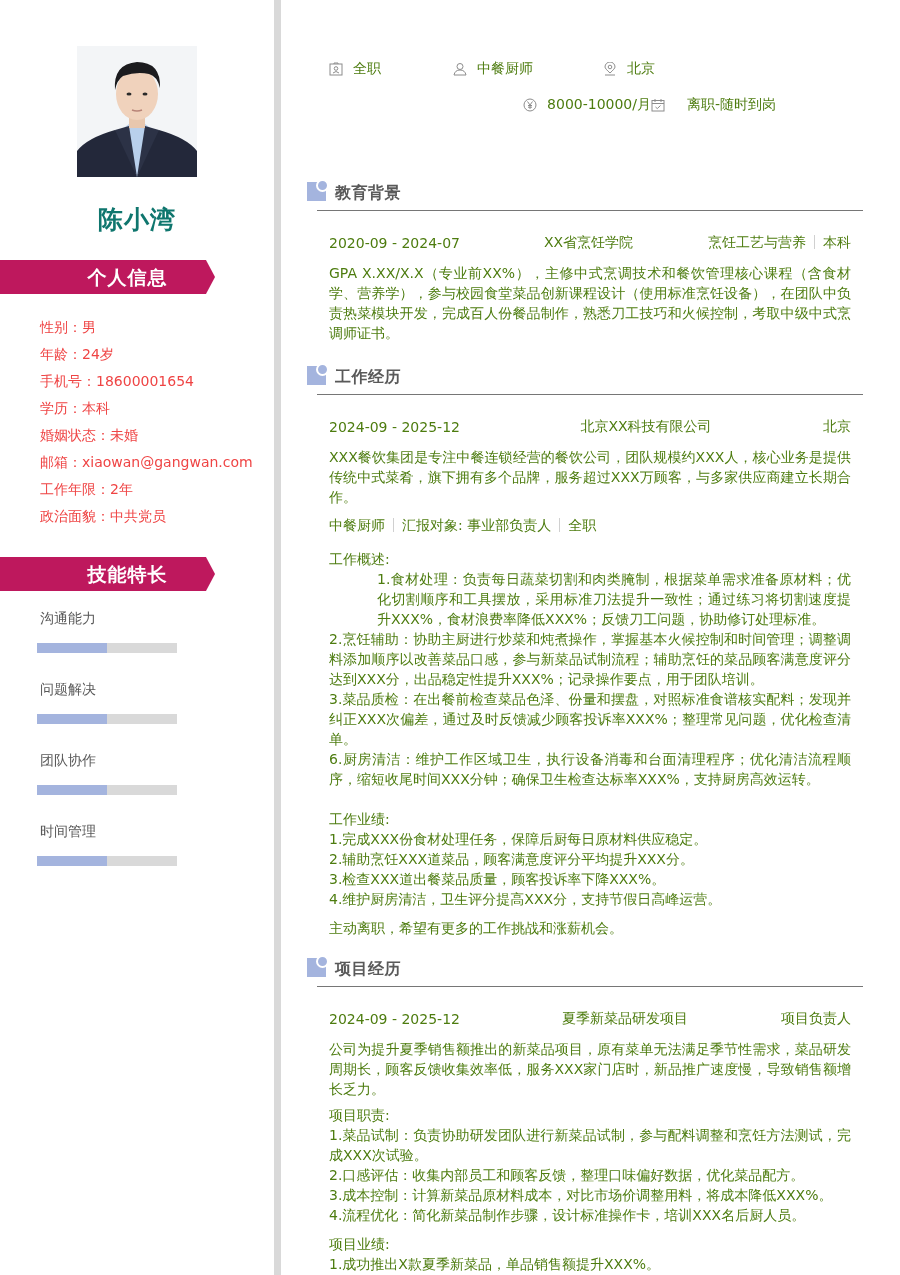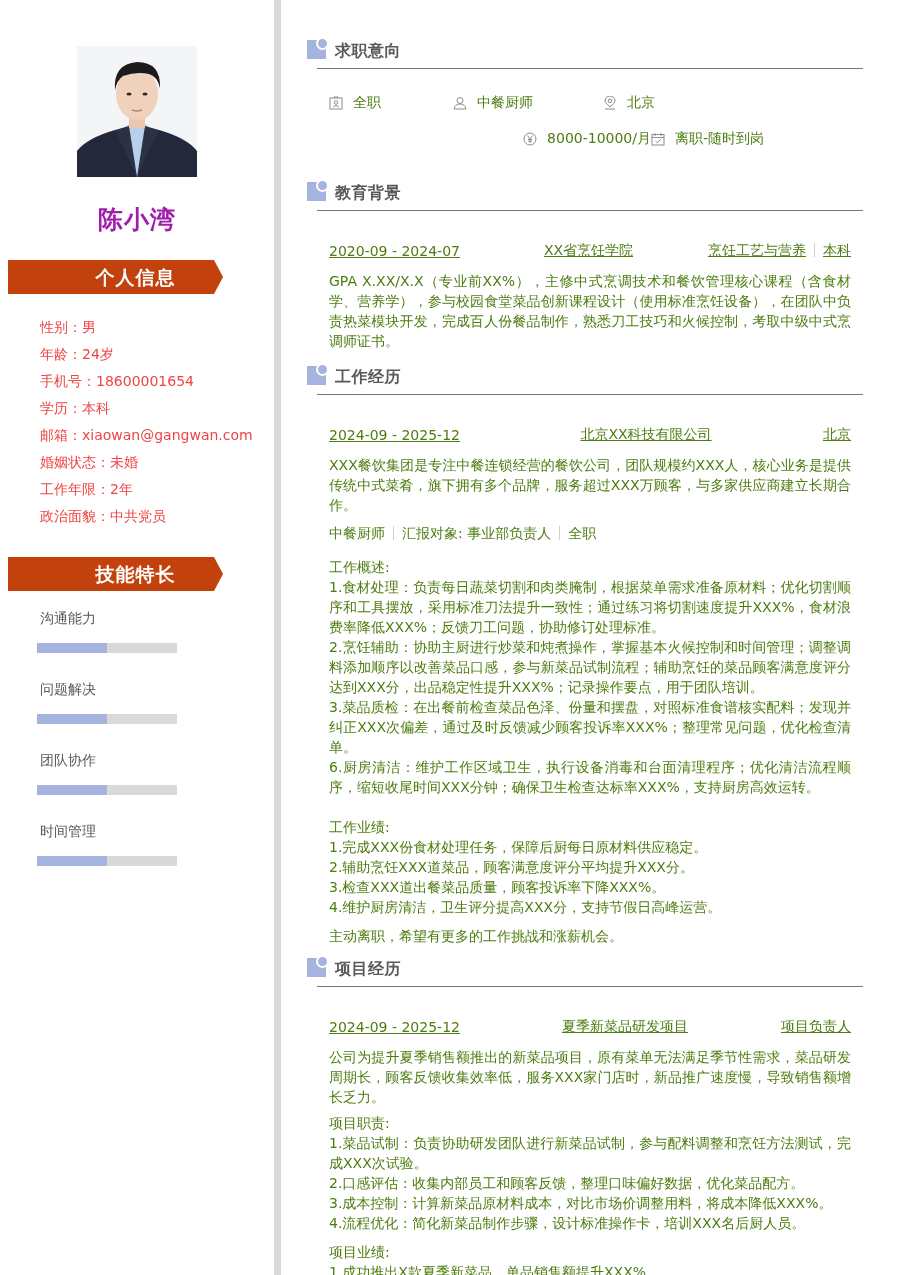--- a/index.html
+++ b/index.html
@@ -6,23 +6,23 @@
   html, body { width: 900px; height: 1275px; overflow: hidden; background: #ffffff; }
   body { font-family: "DejaVu Sans", "Liberation Sans", sans-serif; color: #595959; position: relative; }
 
   
   .sidebar { position: absolute; left: 0; top: 0; width: 274px; height: 1275px; background: #fff; }
   .divider-strip { position: absolute; left: 274px; top: 0; width: 7px; height: 1275px; background: #d9d9d9; }
 
   .photo { position: absolute; left: 77px; top: 46px; width: 120px; height: 131px; background: #f4f6f8; overflow: hidden; }
   .photo svg { width: 100%; height: 100%; display: block; }
 
-  .name { position: absolute; left: 0; width: 274px; top: 203px; text-align: center; font-size: 25px; font-weight: bold; color: #a21caf; letter-spacing: 1px; }
-
-  .banner { position: absolute; left: 8px; width: 215px; height: 34px; background: #c2410c;
+  .name { position: absolute; left: 0; width: 274px; top: 203px; text-align: center; font-size: 25px; font-weight: bold; color: #0f766e; letter-spacing: 1px; }
+
+  .banner { position: absolute; left: 0; width: 215px; height: 34px; background: #be185d;
             clip-path: polygon(0 0, 206px 0, 215px 50%, 206px 100%, 0 100%); }
   .banner span { position: absolute; left: 0; right: 0; text-align: center; top: 5px; padding-left: 40px;
                  font-size: 19px; font-weight: bold; color: #ffffff; letter-spacing: 1px; }
 
   .info-list { position: absolute; left: 40px; top: 314px; }
   .info-row { font-size: 14px; line-height: 27px; color: #ef4444; white-space: nowrap; }
 
   .skills { position: absolute; left: 37px; top: 610px; width: 140px; }
   .skill { height: 71px; position: relative; }
   .skill-label { position: absolute; left: 3px; top: 0; font-size: 14px; color: #595959; }
@@ -31,21 +31,21 @@
 
   
   .main { position: absolute; left: 307px; top: 0; width: 556px; }
   .section { position: absolute; left: 0; width: 556px; }
   .sec-head { position: relative; height: 34px; border-bottom: 1.5px solid #767676; margin-left: 10px; }
   .sec-icon { position: absolute; left: -10px; top: 5px; width: 19px; height: 19px; background: #a4b4de; }
   .sec-icon::after { content: ""; position: absolute; right: -3px; top: -3px; width: 9px; height: 9px; border-radius: 50%; background: #a4b4de; border: 2px solid #fff; }
   .sec-title { position: absolute; left: 18px; top: 6px; font-size: 16px; font-weight: bold; color: #595959; letter-spacing: 0.5px; }
 
   .body-wrap { padding-left: 22px; padding-right: 12px; font-size: 14px; color: #4d7c0f; }
-  .row3 { display: flex; justify-content: space-between; align-items: center; height: 20px; margin-top: 30px; white-space: nowrap; text-decoration: underline; }
+  .row3 { display: flex; justify-content: space-between; align-items: center; height: 20px; margin-top: 22px; white-space: nowrap; }
   .row3 .c1 { width: 180px; }
   .row3 .c2 { flex: 1; text-align: center; padding-right: 40px; }
   .row3 .c3 { text-align: right; }
   .sep { display: inline-block; width: 1px; height: 14px; background: #d0d0d0; margin: 0 8px; vertical-align: -2px; }
 
   .para { font-size: 14px; line-height: 20px; margin-top: 10px; text-align: justify; }
   .line { font-size: 14px; line-height: 20px; }
   .gap { height: 9px; }
 
   .intent-grid { display: flex; flex-wrap: wrap; margin-top: 26px; }
@@ -76,22 +76,22 @@
 
   <div class="banner" style="top:260px;">
     <span>个人信息</span>
   </div>
 
   <div class="info-list">
     <div class="info-row">性别：男</div>
     <div class="info-row">年龄：24岁</div>
     <div class="info-row">手机号：18600001654</div>
     <div class="info-row">学历：本科</div>
+    <div class="info-row">婚姻状态：未婚</div>
     <div class="info-row">邮箱：xiaowan@gangwan.com</div>
-    <div class="info-row">婚姻状态：未婚</div>
     <div class="info-row">工作年限：2年</div>
     <div class="info-row">政治面貌：中共党员</div>
   </div>
 
   <div class="banner" style="top:557px;">
     <span>技能特长</span>
   </div>
 
   <div class="skills">
     <div class="skill">
@@ -119,24 +119,20 @@
         </div>
     </div>
   </div>
 </div>
 
 <div class="divider-strip"></div>
 
 <div class="main">
 
   <div class="section" style="top:35px;">
-    <div class="sec-head">
-      <div class="sec-icon"></div>
-      <div class="sec-title">求职意向</div>
-    </div>
     <div class="body-wrap">
       <div class="intent-grid" style="margin-top:24px;">
         <div class="intent-item" style="width:124px;">
           <svg viewBox="0 0 14 14">
               <rect x="1" y="2" width="12" height="11" fill="none" stroke="#8c8c8c" stroke-width="1"></rect>
               <circle cx="7" cy="6.5" r="1.8" fill="none" stroke="#8c8c8c"></circle>
               <path d="M4 11 Q7 8 10 11" fill="none" stroke="#8c8c8c"></path>
               <path d="M5 2 L5 1 L9 1 L9 2" stroke="#8c8c8c" fill="none"></path>
             </svg>
           <span>全职</span>
@@ -156,21 +152,21 @@
             </svg>
           <span>北京</span>
         </div>
         <div class="intent-item" style="flex:1; justify-content:flex-end;">
           <svg viewBox="0 0 14 14">
               <circle cx="7" cy="7" r="6" fill="none" stroke="#8c8c8c"></circle>
               <path d="M4.5 3.5 L7 7 L9.5 3.5 M7 7 L7 11 M5 7.5 L9 7.5 M5 9.2 L9 9.2" stroke="#8c8c8c" fill="none"></path>
             </svg>
           <span>8000-10000/月</span>
         </div>
-        <div class="intent-item" style="width:200px;">
+        <div class="intent-item" style="width:200px;gap:12px;">
           <svg viewBox="0 0 14 14">
               <rect x="1" y="2.5" width="12" height="10.5" fill="none" stroke="#8c8c8c"></rect>
               <path d="M1 5.5 L13 5.5 M4 1 L4 4 M10 1 L10 4" stroke="#8c8c8c"></path>
               <path d="M4.5 9 L6.3 10.6 L9.5 7.5" fill="none" stroke="#8c8c8c"></path>
             </svg>
           <span>离职-随时到岗</span>
         </div>
       </div>
     </div>
   </div>
@@ -200,21 +196,21 @@
         <span class="c1">2024-09 - 2025-12</span>
         <span class="c2">北京XX科技有限公司</span>
         <span class="c3">北京</span>
       </div>
       <div class="para">XXX餐饮集团是专注中餐连锁经营的餐饮公司，团队规模约XXX人，核心业务是提供传统中式菜肴，旗下拥有多个品牌，服务超过XXX万顾客，与多家供应商建立长期合作。</div>
       <div class="line" style="margin-top:8px;">
         <span>中餐厨师</span><span class="sep"></span><span>汇报对象: 事业部负责人</span><span class="sep"></span><span>全职</span>
       </div>
       <div style="height:14px;"></div>
       <div class="line">工作概述:</div>
-      <div class="line" style="text-align:justify;">1.食材处理：负责每日蔬菜切割和肉类腌制，根据菜单需求准备原材料；优化切割顺序和工具摆放，采用标准刀法提升一致性；通过练习将切割速度提升XXX%，食材浪费率降低XXX%；反馈刀工问题，协助修订处理标准。</div>
+      <div class="line" style="text-align:justify;margin-left:48px;">1.食材处理：负责每日蔬菜切割和肉类腌制，根据菜单需求准备原材料；优化切割顺序和工具摆放，采用标准刀法提升一致性；通过练习将切割速度提升XXX%，食材浪费率降低XXX%；反馈刀工问题，协助修订处理标准。</div>
       <div class="line" style="text-align:justify;">2.烹饪辅助：协助主厨进行炒菜和炖煮操作，掌握基本火候控制和时间管理；调整调料添加顺序以改善菜品口感，参与新菜品试制流程；辅助烹饪的菜品顾客满意度评分达到XXX分，出品稳定性提升XXX%；记录操作要点，用于团队培训。</div>
       <div class="line" style="text-align:justify;">3.菜品质检：在出餐前检查菜品色泽、份量和摆盘，对照标准食谱核实配料；发现并纠正XXX次偏差，通过及时反馈减少顾客投诉率XXX%；整理常见问题，优化检查清单。</div>
       <div class="line" style="text-align:justify;">6.厨房清洁：维护工作区域卫生，执行设备消毒和台面清理程序；优化清洁流程顺序，缩短收尾时间XXX分钟；确保卫生检查达标率XXX%，支持厨房高效运转。</div>
       <div style="height:20px;"></div>
       <div class="line">工作业绩:</div>
       <div class="line">1.完成XXX份食材处理任务，保障后厨每日原材料供应稳定。</div>
       <div class="line">2.辅助烹饪XXX道菜品，顾客满意度评分平均提升XXX分。</div>
       <div class="line">3.检查XXX道出餐菜品质量，顾客投诉率下降XXX%。</div>
       <div class="line">4.维护厨房清洁，卫生评分提高XXX分，支持节假日高峰运营。</div>
       <div class="gap"></div>

